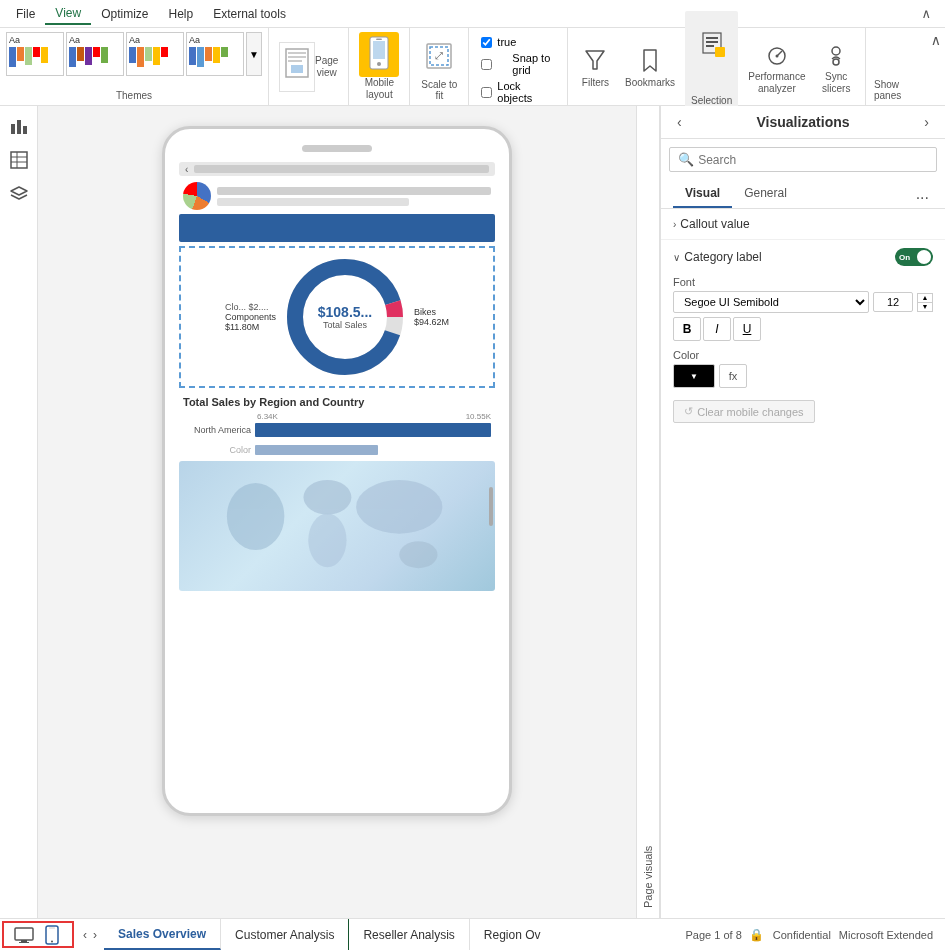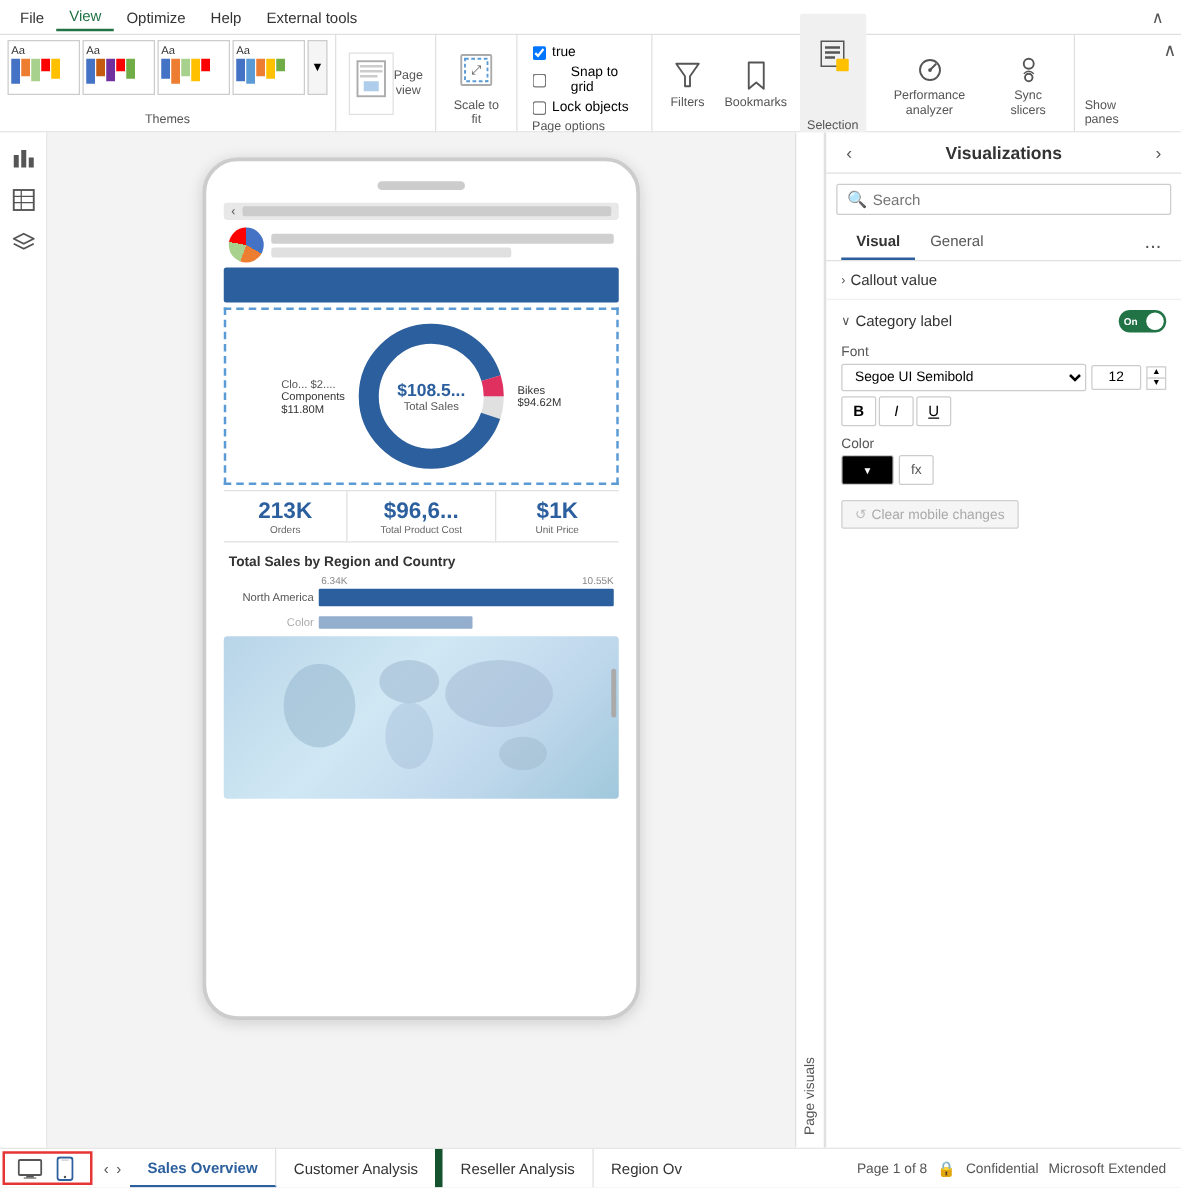--- a/index.html
+++ b/index.html
@@ -72,20 +72,31 @@
         <rect x="3" y="2" width="22" height="28" fill="white" stroke="#aaa" stroke-width="1.5"></rect>
         <rect x="5" y="5" width="18" height="2" fill="#ccc"></rect>
         <rect x="5" y="9" width="18" height="2" fill="#ccc"></rect>
         <rect x="5" y="13" width="14" height="2" fill="#ccc"></rect>
         <rect x="8" y="18" width="12" height="8" fill="#5b9bd5" opacity="0.5"></rect>
       </svg>
     </div>
     <span style="font-size:10px;color:#555;text-align:center;line-height:1.2;">Page<br>view</span>
   </div>
 
+  <div style="display:flex;flex-direction:column;align-items:center;border-right:1px solid #e0e0e0;padding:4px 10px;justify-content:space-between;">
+    <div style="width:40px;height:50px;display:flex;align-items:center;justify-content:center;cursor:pointer;background:#ffc000;border-radius:3px;">
+      <svg width="26" height="40" viewBox="0 0 26 40">
+        <rect x="4" y="2" width="18" height="32" rx="2" fill="white" stroke="#999" stroke-width="1"></rect>
+        <rect x="7" y="6" width="12" height="18" fill="#5b9bd5" opacity="0.4"></rect>
+        <circle cx="13" cy="29" r="2" fill="#999"></circle>
+        <rect x="10" y="3.5" width="6" height="1.5" rx="1" fill="#999"></rect>
+      </svg>
+    </div>
+    <span style="font-size:10px;color:#555;text-align:center;line-height:1.2;">Mobile<br>layout</span>
+  </div>
 
   <div style="display:flex;flex-direction:column;align-items:center;border-right:1px solid #e0e0e0;padding:4px 10px;justify-content:space-between;">
     <div style="width:36px;height:50px;display:flex;align-items:center;justify-content:center;cursor:pointer;">
       <svg width="28" height="28" viewBox="0 0 28 28">
         <rect x="2" y="2" width="24" height="24" fill="none" stroke="#aaa" stroke-width="1.5" rx="1"></rect>
         <rect x="5" y="5" width="18" height="18" fill="none" stroke="#5b9bd5" stroke-width="1.5" stroke-dasharray="3,2"></rect>
         <text x="14" y="17" text-anchor="middle" font-size="10" fill="#555">⤢</text>
       </svg>
     </div>
     <span style="font-size:10px;color:#555;text-align:center;">Scale to fit</span>
@@ -242,34 +253,20 @@
               <div style="font-size:9px;color:#555;">Total Sales</div>
             </div>
           </div>
 
           <div style="display:flex;flex-direction:column;justify-content:flex-start;margin-left:4px;">
             <span style="font-size:9px;color:#333;font-weight:500;">Bikes</span>
             <span style="font-size:9px;color:#333;font-weight:500;">$94.62M</span>
           </div>
         </div>
 
-        <div style="display:flex;border-top:1px solid #e0e0e0;border-bottom:1px solid #e0e0e0;margin:4px 4px;">
-          <div style="flex:1;text-align:center;padding:5px 2px;border-right:1px solid #e0e0e0;">
-            <div style="font-size:18px;font-weight:bold;color:#2c5f9e;">213K</div>
-            <div style="font-size:8px;color:#666;">Orders</div>
-          </div>
-          <div style="flex:1.2;text-align:center;padding:5px 2px;border-right:1px solid #e0e0e0;">
-            <div style="font-size:18px;font-weight:bold;color:#2c5f9e;">$96,6...</div>
-            <div style="font-size:8px;color:#666;">Total Product Cost</div>
-          </div>
-          <div style="flex:1;text-align:center;padding:5px 2px;">
-            <div style="font-size:18px;font-weight:bold;color:#2c5f9e;">$1K</div>
-            <div style="font-size:8px;color:#666;">Unit Price</div>
-          </div>
-        </div>
 
         <div style="padding:6px 8px;">
           <div style="font-size:11px;font-weight:600;color:#333;margin-bottom:4px;">Total Sales by Region and Country</div>
           <div style="display:flex;justify-content:space-between;font-size:8px;color:#888;padding-left:74px;margin-bottom:2px;">
             <span>6.34K</span>
             <span>10.55K</span>
           </div>
           <div style="display:flex;align-items:center;gap:4px;">
             <span style="width:68px;text-align:right;font-size:9px;color:#555;">North America</span>
             <div style="flex:1;background:#2c5f9e;height:14px;border-radius:1px;width:70%;"></div>
@@ -408,21 +405,21 @@
     </div>
   </div>
 
   <div style="display:flex;align-items:center;padding:0 4px;">
     <button style="background:none;border:none;cursor:pointer;font-size:12px;color:#555;padding:2px 3px;">‹</button>
     <button style="background:none;border:none;cursor:pointer;font-size:12px;color:#555;padding:2px 3px;">›</button>
   </div>
 
   <div style="display:flex;align-items:stretch;overflow:hidden;">
     <div style="padding:0 14px;display:flex;align-items:center;font-size:12px;color:#2c5f9e;cursor:pointer;border-bottom:2px solid #2c5f9e;font-weight:600;border-right:1px solid #e0e0e0;">Sales Overview</div>
-    <div style="padding:0 14px;display:flex;align-items:center;font-size:12px;color:#333;cursor:pointer;border-right:6px solid #14532d;">Customer Analysis</div>
+    <div style="padding:0 14px;display:flex;align-items:center;font-size:12px;color:#333;cursor:pointer;border-right:1px solid #14532d;">Customer Analysis</div>
     <div style="padding:0 14px;display:flex;align-items:center;font-size:12px;color:#333;cursor:pointer;border-right:1px solid #e0e0e0;">Reseller Analysis</div>
     <div style="padding:0 14px;display:flex;align-items:center;font-size:12px;color:#333;cursor:pointer;">Region Ov</div>
   </div>
 
   <div style="margin-left:auto;padding:0 12px;display:flex;align-items:center;gap:8px;font-size:11px;color:#555;">
     <span>Page 1 of 8</span>
     <span style="font-size:12px;">🔒</span>
     <span>Confidential</span>
     <span>Microsoft Extended</span>
   </div>

